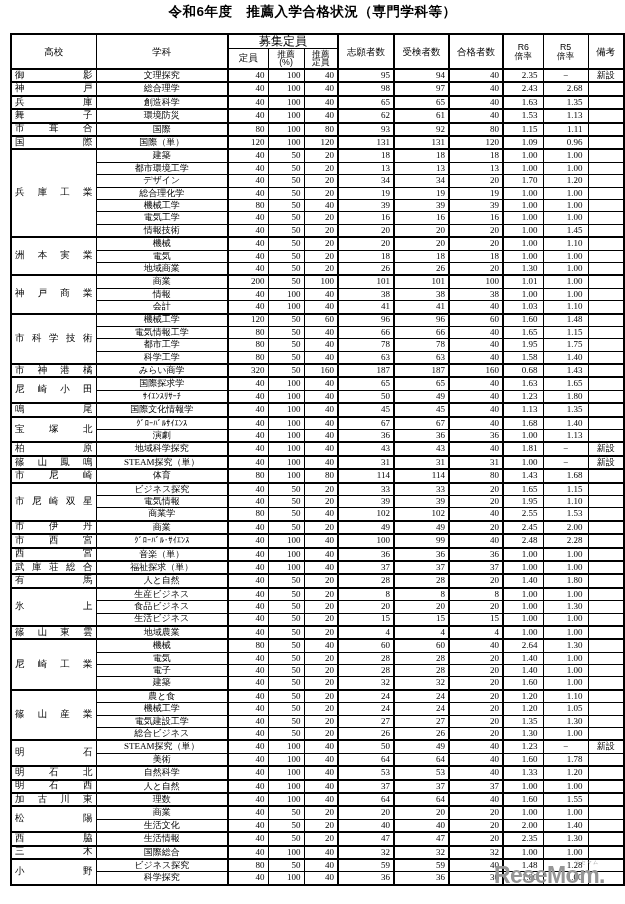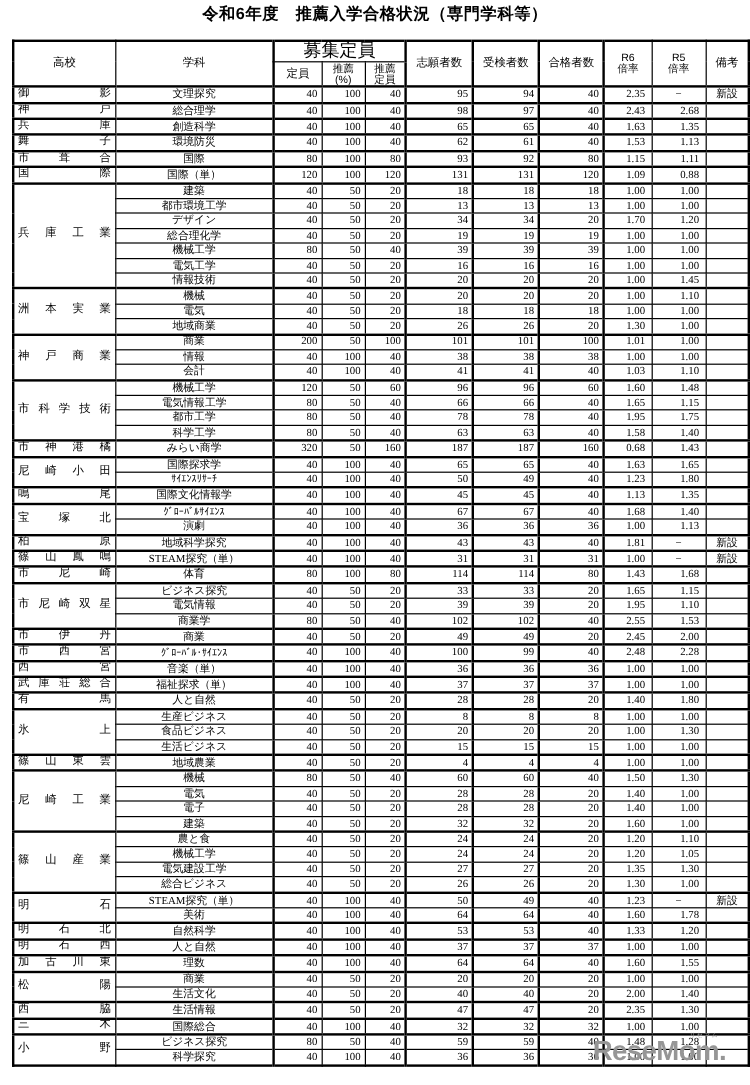--- a/index.html
+++ b/index.html
@@ -8,21 +8,21 @@
   .title { position:absolute; top:3px; left:0; width:100%; text-align:center;
            font-family:"Liberation Sans","DejaVu Sans",sans-serif;
            font-weight:bold; font-size:13.5px; color:#000; letter-spacing:0.5px; }
   table.tbl { position:absolute; left:10px; top:33px; width:613px;
               border-collapse:collapse; table-layout:fixed; border:2px solid #000; }
   .tbl th, .tbl td { border:1px solid #000; padding:0; margin:0; line-height:1.05;
                      white-space:nowrap; overflow:hidden; color:#000; }
   thead th { font-family:"Liberation Sans","DejaVu Sans",sans-serif;
              font-weight:normal; font-size:9.5px; text-align:center; vertical-align:middle; }
   tr.h1 { height:11px; }
-  tr.h1 th.recruit { font-size:15px; }
+  tr.h1 th.recruit { font-size:12px; }
   tr.h2 { height:21px; }
   .two div { line-height:1.0; font-size:8.8px; text-align:center; }
   tbody td { height:11.4px; font-size:9px; vertical-align:middle; }
   td.school { font-size:9.5px; vertical-align:middle; }
   .just { display:flex; justify-content:space-between; padding:0 3px; }
   td.dept { text-align:center; }
   td.hw { font-size:8.5px; }
   td.num { text-align:right; padding-right:3px; }
   td.rate { text-align:right; padding-right:5px; }
   td.rate.dash { text-align:center; padding-right:0; }
@@ -185,21 +185,21 @@
             </div>
           </td>
           <td class="dept br2">国際（単）</td>
           <td class="num">120</td>
           <td class="num">100</td>
           <td class="num br2">120</td>
           <td class="num br2">131</td>
           <td class="num br2">131</td>
           <td class="num br2">120</td>
           <td class="rate">1.09</td>
-          <td class="rate">0.88</td>
+          <td class="rate">0.96</td>
           <td class="remarks"></td>
         </tr>
         <tr class="gs">
           <td rowspan="7" class="school">
             <div class="just">
               <span>兵</span>
               <span>庫</span>
               <span>工</span>
               <span>業</span>
             </div>
@@ -801,21 +801,21 @@
               <span>業</span>
             </div>
           </td>
           <td class="dept br2">機械</td>
           <td class="num">80</td>
           <td class="num">50</td>
           <td class="num br2">40</td>
           <td class="num br2">60</td>
           <td class="num br2">60</td>
           <td class="num br2">40</td>
-          <td class="rate">1.50</td>
+          <td class="rate">2.64</td>
           <td class="rate">1.30</td>
           <td class="remarks"></td>
         </tr>
         <tr>
           <td class="dept br2">電気</td>
           <td class="num">40</td>
           <td class="num">50</td>
           <td class="num br2">20</td>
           <td class="num br2">28</td>
           <td class="num br2">28</td>

